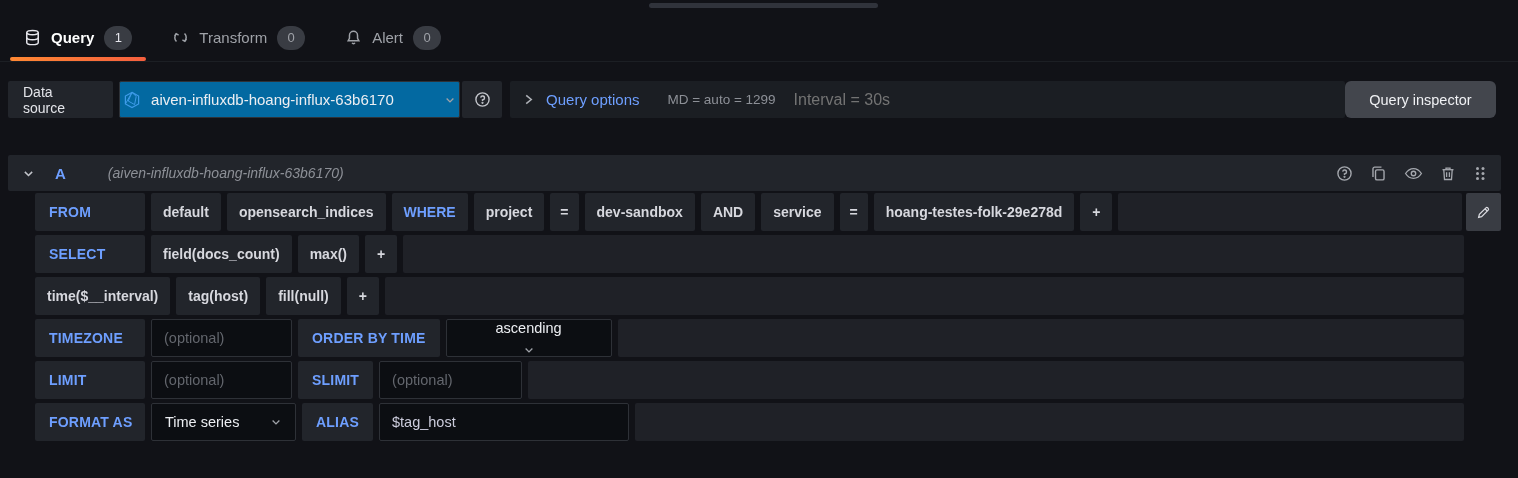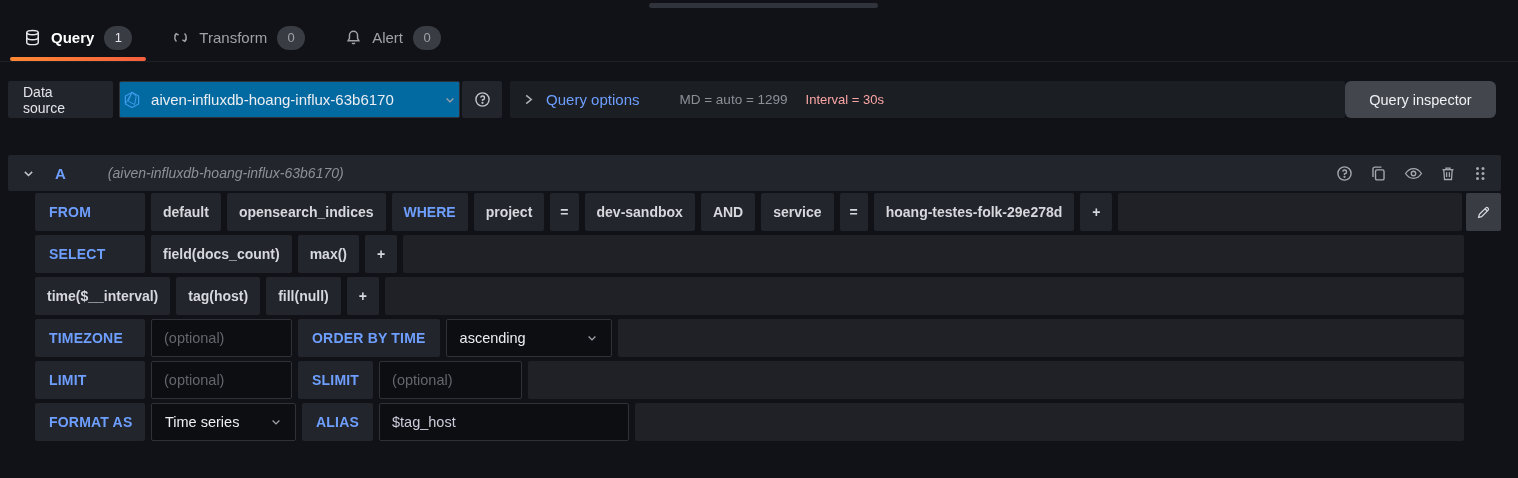--- a/index.html
+++ b/index.html
@@ -69,22 +69,22 @@
   .ds-help {
     width:40px; margin-left:2px; display:flex; align-items:center; justify-content:center;
     background:#22252b; border-radius:2px; color:#c3c5cb; cursor:pointer;
   }
   .qo-bar {
     margin-left:8px; width:839px; display:flex; align-items:center;
     background:#1b1e23; border-radius:2px; padding:0 13px; cursor:pointer;
   }
   .qo-bar .chev-right { color:#aeb1b7; }
   .qo-label { margin-left:12px; font-size:15px; font-weight:500; color:#6E9FFF; }
-  .qo-md { margin-left:40px; font-size:13.5px; color:#8d9097; }
-  .qo-interval { margin-left:18px; font-size:13px; color:#fca5a5; }
+  .qo-md { margin-left:28px; font-size:13.5px; color:#8d9097; }
+  .qo-interval { margin-left:18px; font-size:16px; color:#737373; }
   .inspector-btn {
     margin-left:auto; width:152px; display:flex; align-items:center; justify-content:center;
     background:#43464d; border-radius:6px; cursor:pointer;
     font-size:14.5px; font-weight:500; color:#f0f1f4;
   }
 
   
   .q-header {
     position:absolute; top:155px; left:8px; right:17px; height:36px;
     background:#22252b; border-radius:2px;
@@ -123,21 +123,21 @@
   .w-tz { width:141px; }
   .w-slimit { width:143px; }
   .w-alias { width:250px; }
   .q-select {
     display:flex; align-items:center; justify-content:space-between;
     background:#0c0e12; border:1px solid #2e3137; border-radius:2px;
     padding:0 13px; cursor:pointer;
     color:#eceef2; font-size:14.5px; font-weight:500;
   }
   .q-select .chev { color:#9fa2a8; }
-  .w-orderby { width:166px; }
+  .w-orderby { width:166px;flex-direction:column; }
   .w-format { width:145px; }
   .edit-btn {
     width:35px; flex:none; display:flex; align-items:center; justify-content:center;
     background:#393c43; border-radius:2px; color:#dcdde2; cursor:pointer; margin-left:-2px;
   }
 </style>
 </head>
 <body>
 
 <div class="screen">

